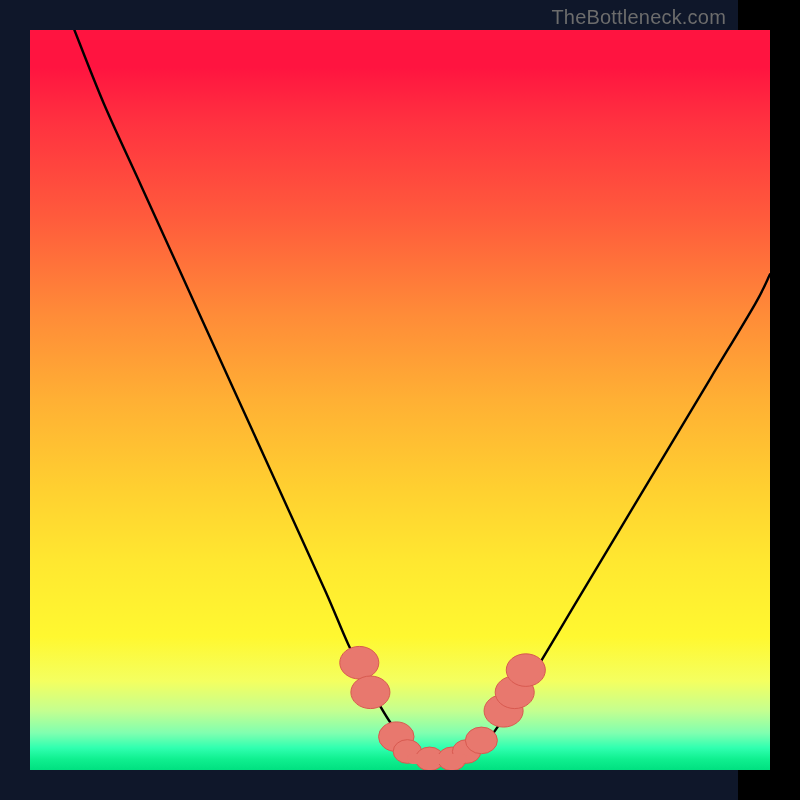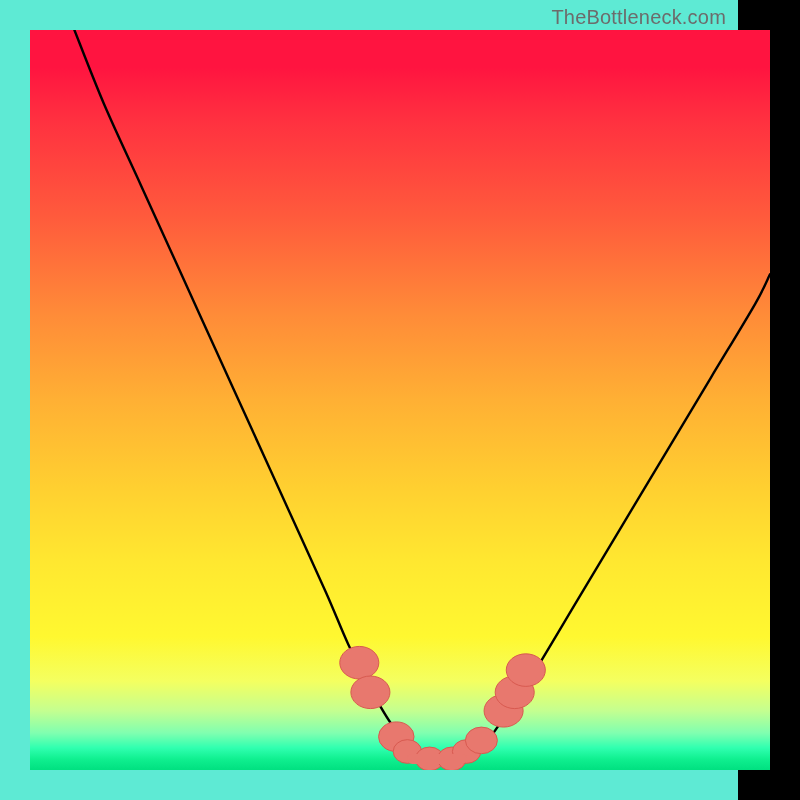--- a/index.html
+++ b/index.html
@@ -8,21 +8,21 @@
     width: 800px;
     height: 800px;
     overflow: hidden;
     background: #000;
     font-family: Arial, Helvetica, sans-serif;
   }
   .frame {
     position: absolute;
     top: 0; left: 0;
     width: 738px; height: 800px;
-    background: #5eead4;
+    background: #0f172a;
   }
   .plot-area {
     position: absolute;
     top: 30px; left: 30px;
     width: 740px; height: 740px;
     overflow: hidden;
   }
   .bg-gradient {
     position: absolute;
     inset: 0;

